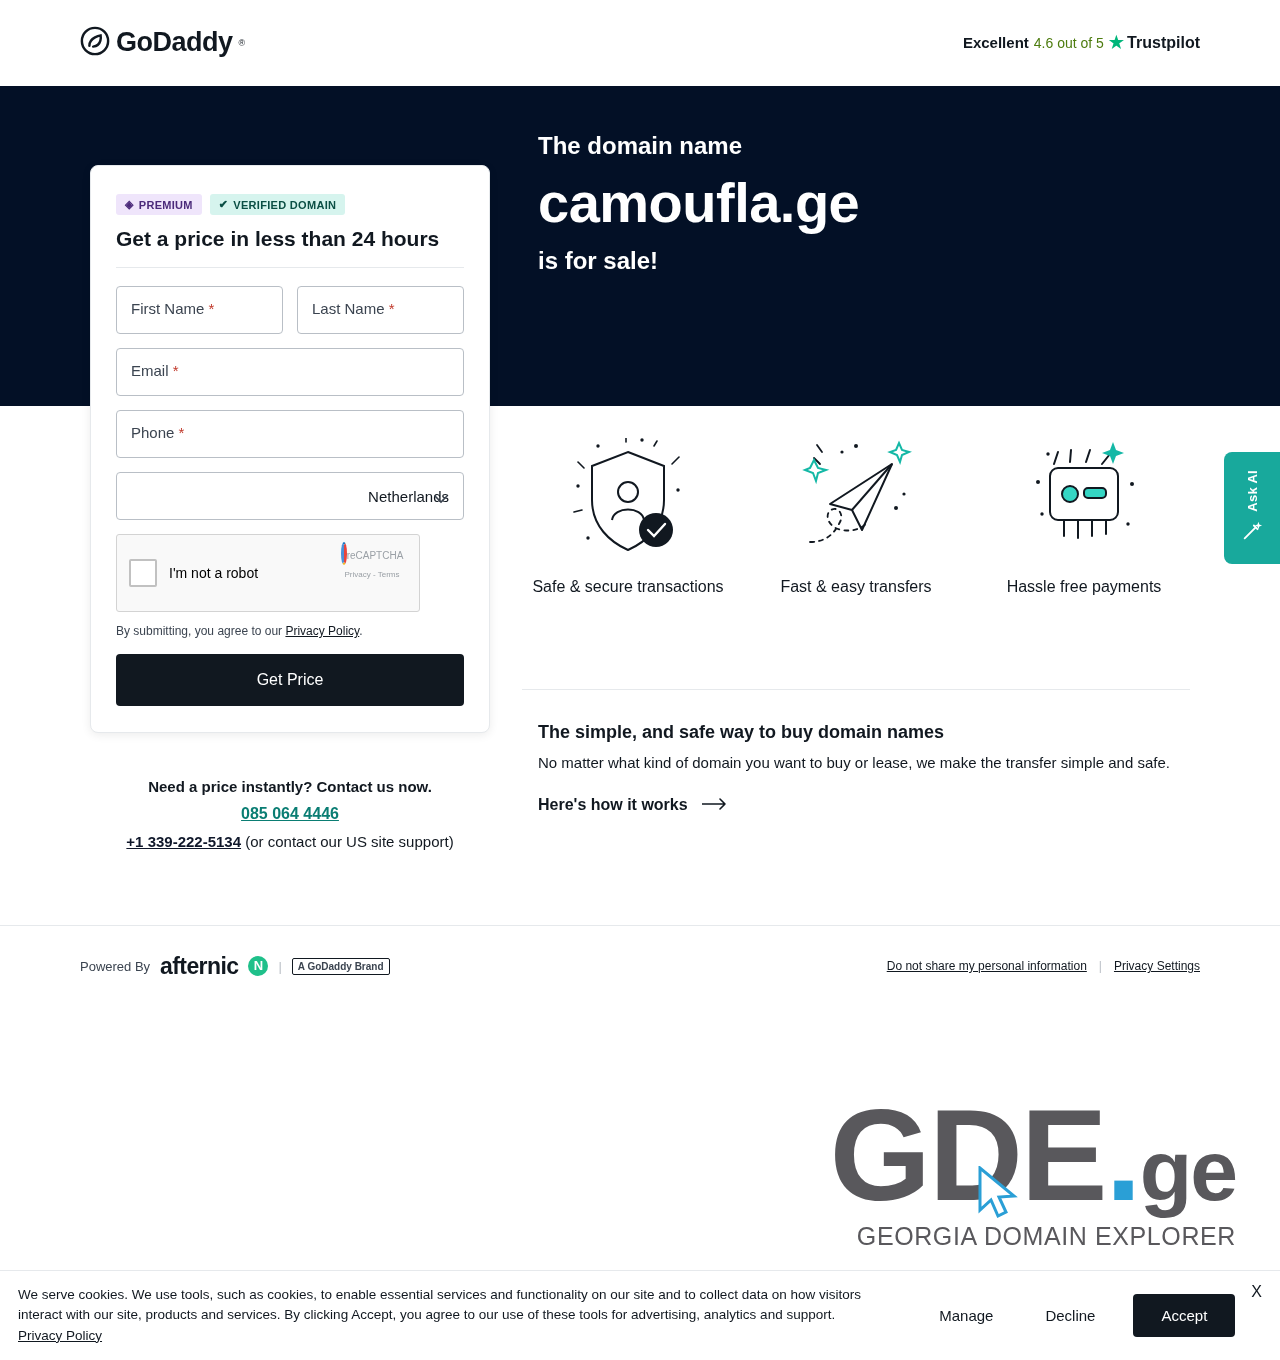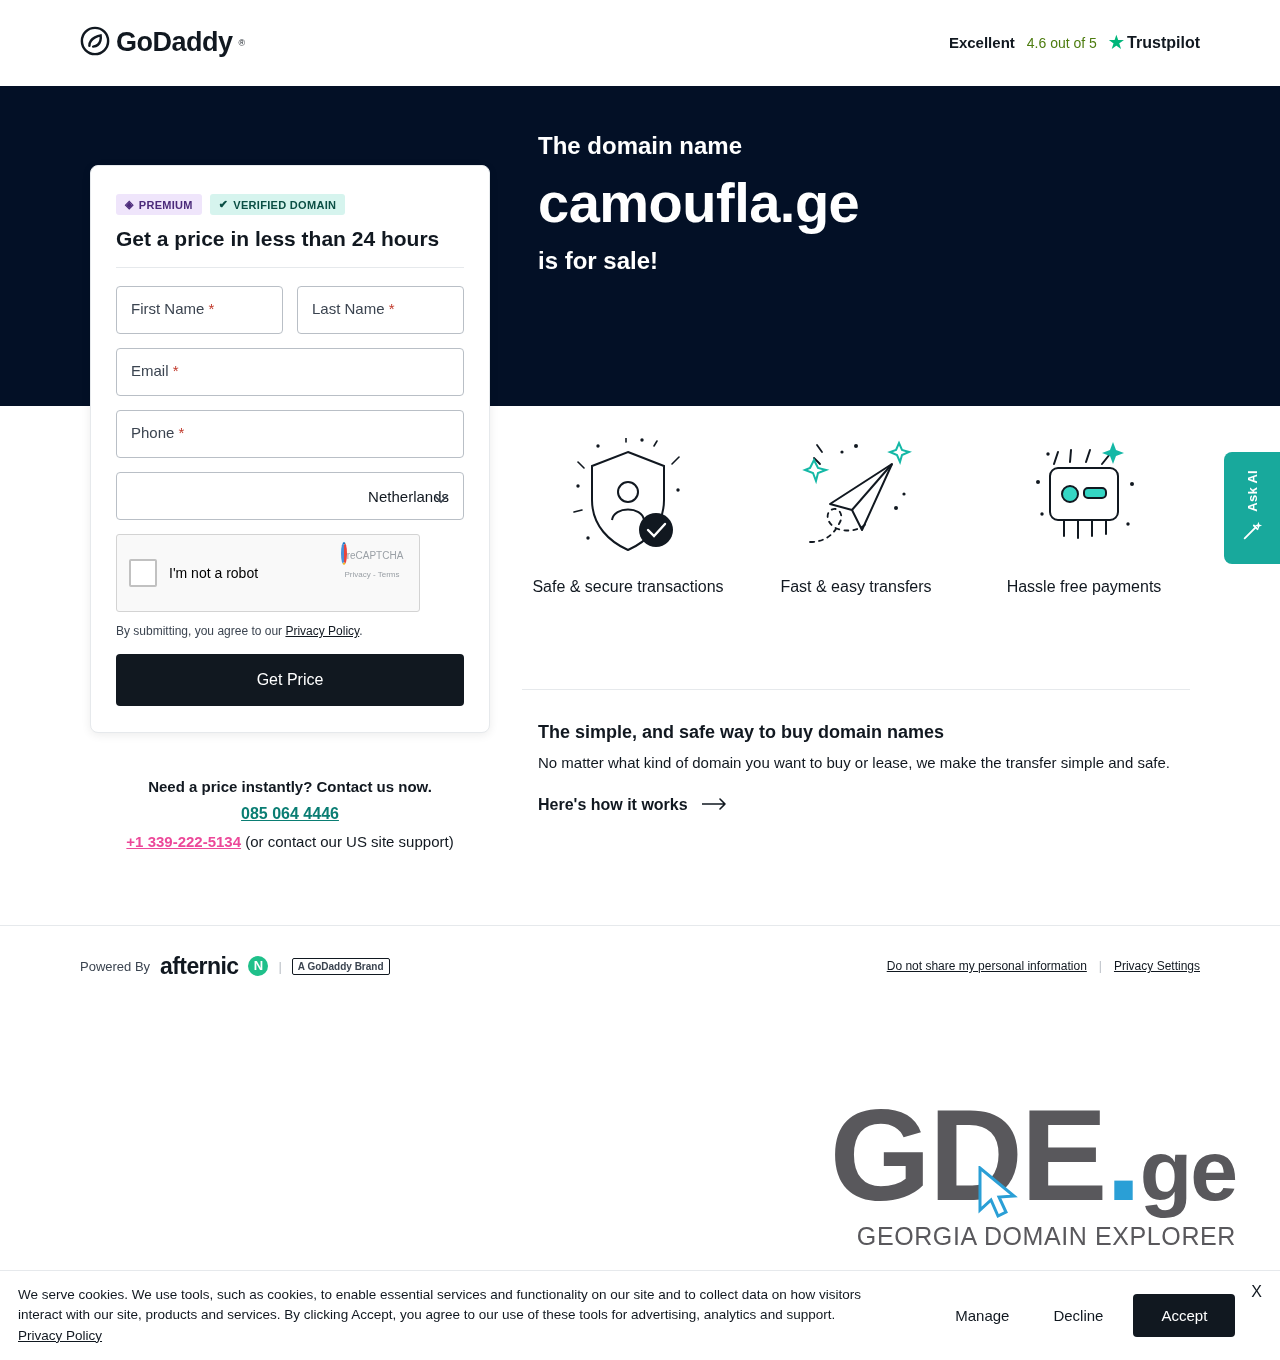--- a/index.html
+++ b/index.html
@@ -25,21 +25,21 @@
     border-bottom: 1px solid #ffffff;
   }
   .logo { display: flex; align-items: center; gap: 6px; }
   .logo-text {
     font-size: 27px;
     font-weight: bold;
     letter-spacing: -0.5px;
     color: #111820;
   }
   .logo-tm { font-size: 9px; vertical-align: super; color: #111820; }
-  .trustpilot { display: flex; align-items: center; gap: 12px; font-size: 14px; }
+  .trustpilot { display: flex; align-items: center; gap: 5px; font-size: 14px; }
   .tp-excellent { font-weight: bold; color: #111820; font-size: 15px; }
   .tp-score { color: #4d7c0f; font-size: 14px; }
   .tp-brand { display: flex; align-items: center; gap: 3px; font-weight: bold; font-size: 16px; }
   .tp-star { color: #00b67a; font-size: 17px; line-height: 1; }
 
   
   .hero {
     position: relative;
     height: 320px;
     background: #031026;
@@ -190,21 +190,21 @@
     position: absolute;
     left: 90px;
     top: 778px;
     width: 400px;
     text-align: center;
     z-index: 5;
   }
   .contact-title { font-size: 15px; font-weight: bold; margin-bottom: 10px; }
   .contact-phone { font-size: 16px; font-weight: bold; color: #0a7d73; text-decoration: underline; display: block; margin-bottom: 10px; }
   .contact-line { font-size: 15px; }
-  .contact-line a { color: #ec4899; font-weight: bold; text-decoration: underline; }
+  .contact-line a { color: #0f172a; font-weight: bold; text-decoration: underline; }
   .contact-line span { color: #111820; }
 
   
   .features {
     position: absolute;
     left: 522px;
     top: 430px;
     width: 668px;
     display: flex;
     justify-content: space-between;
@@ -352,21 +352,21 @@
     font-size: 13.5px;
     line-height: 1.5;
     color: #111820;
     max-width: 865px;
   }
   .cookie-text a { color: #111820; }
   .cookie-actions {
     margin-left: auto;
     display: flex;
     align-items: center;
-    gap: 16px;
+    gap: 24px;
     padding-right: 6px;
   }
   .cookie-btn-text {
     background: none;
     border: 0;
     font-size: 15px;
     font-family: "Liberation Sans", sans-serif;
     color: #111820;
     cursor: pointer;
     padding: 10px 14px;

